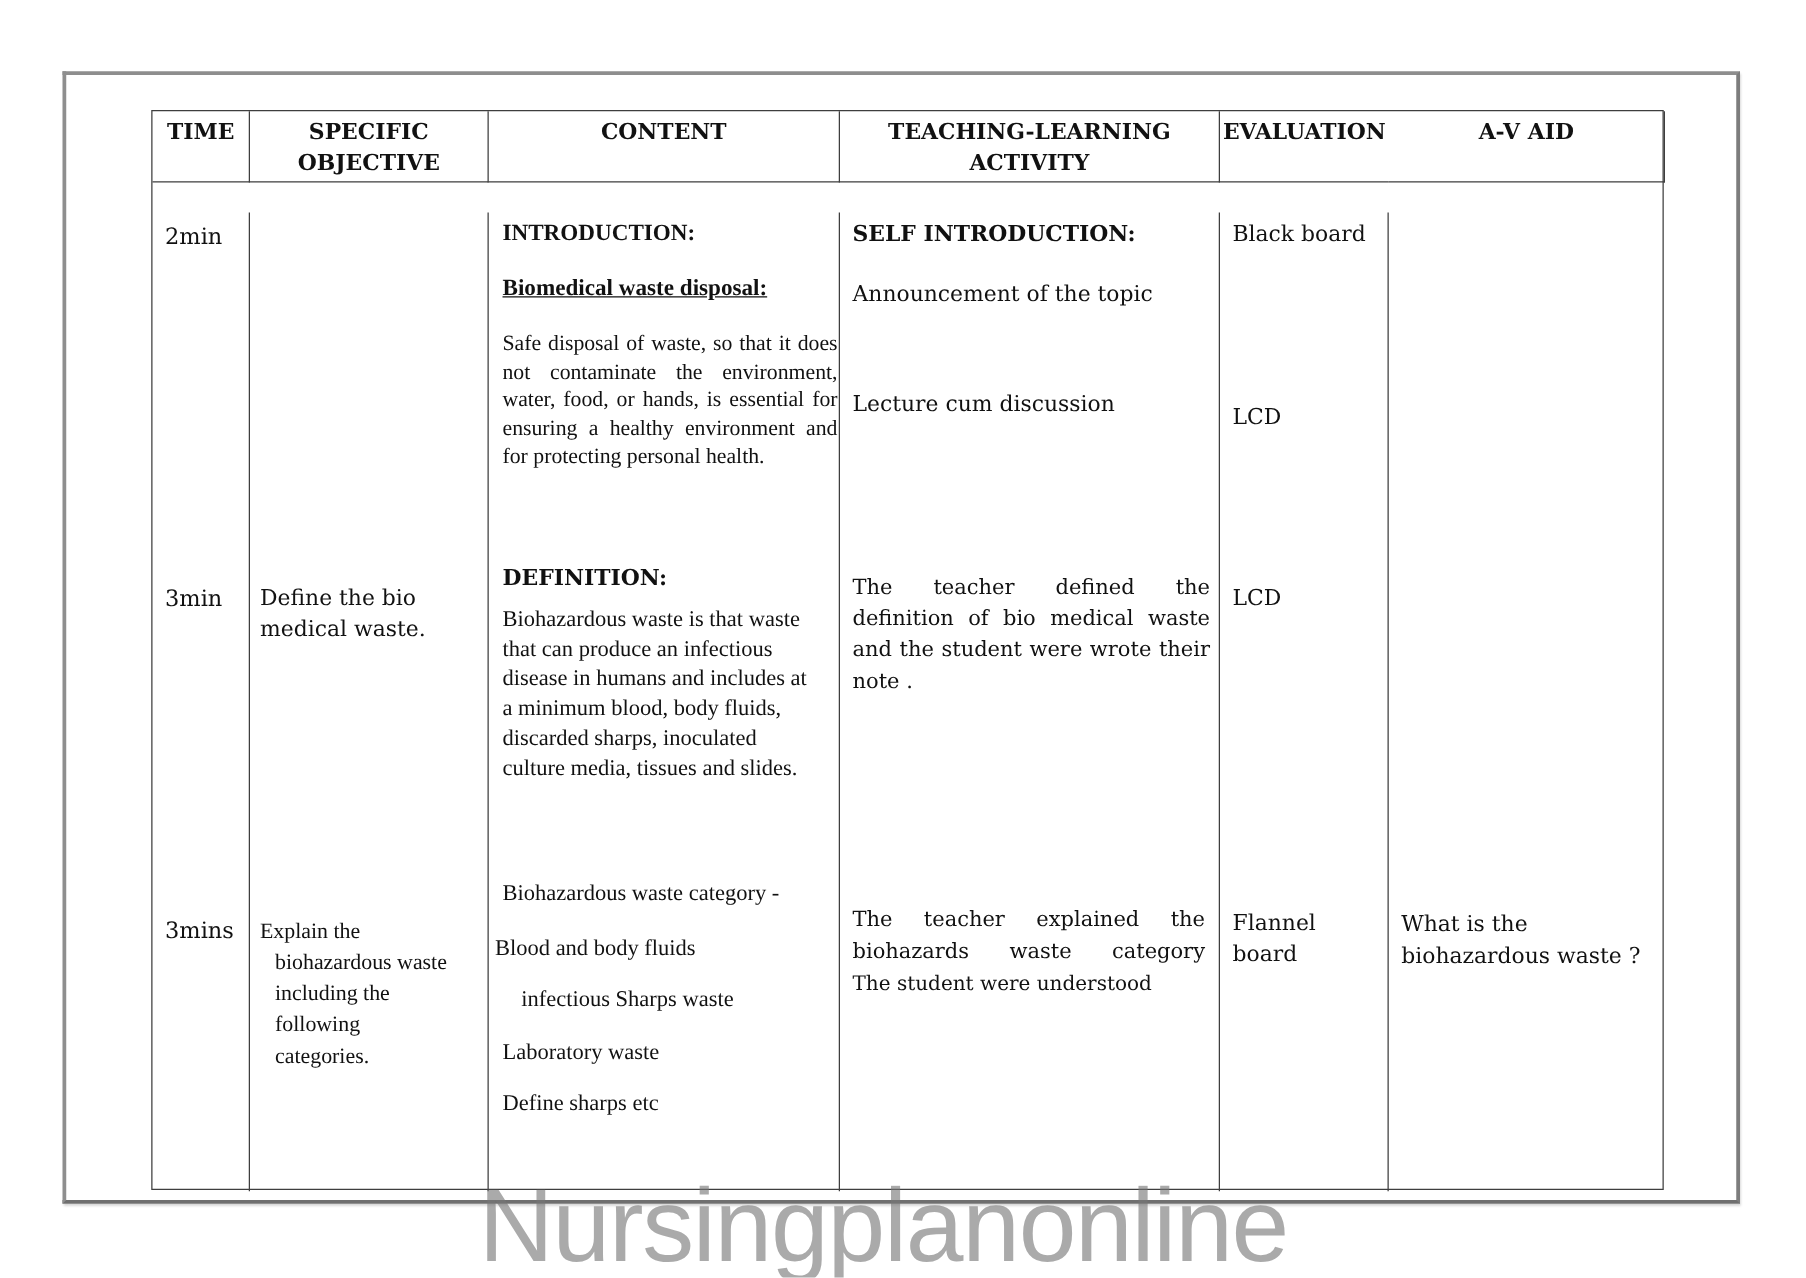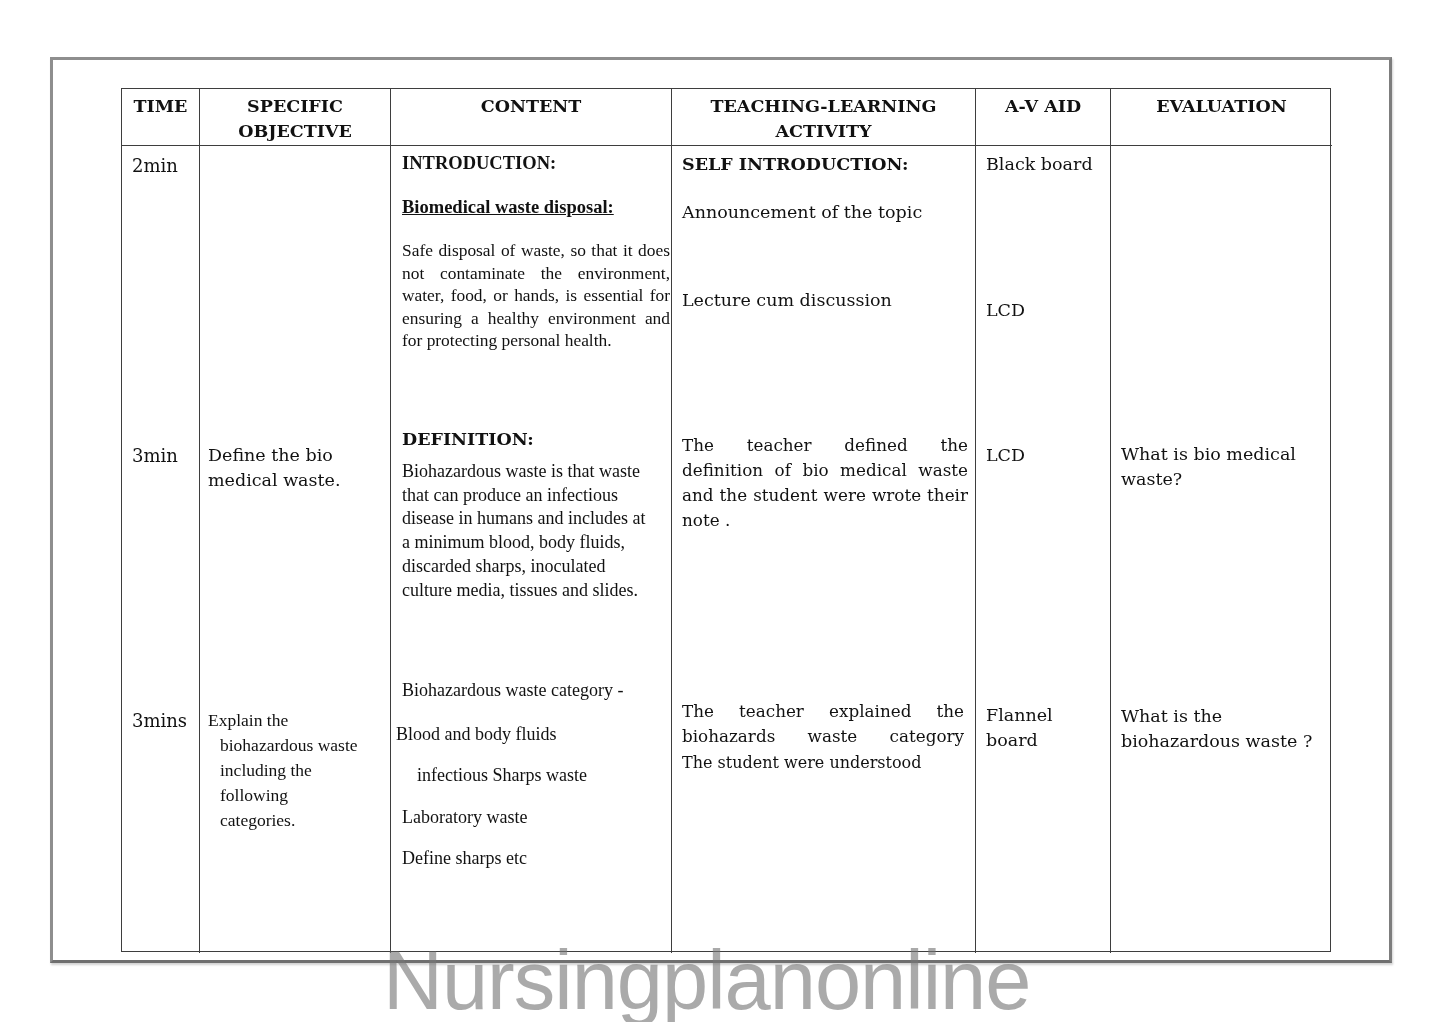--- a/index.html
+++ b/index.html
@@ -16,21 +16,21 @@
   
   .tbl { position:absolute; left:121px; top:88px; width:1210px; height:864px;
          display:grid;
          grid-template-columns:78px 191px 281px 304px 135px 221px;
          grid-template-rows:57px 807px;
          border:1.5px solid #3e3e3e; background:#fff; }
   .hcell { border-right:1.5px solid #3e3e3e; border-bottom:1.5px solid #3e3e3e;
            font-family:"DejaVu Serif", serif; font-weight:bold;
            font-size:17.5px; line-height:25px; text-align:center; padding-top:5px; }
   .hcell.last, .bcell.last { border-right:none; }
-  .bcell { position:relative; border-right:1.5px solid #3e3e3e; overflow:hidden; }
+  .bcell { position:relative; border-right:1.5px solid #3e3e3e; overflow:hidden;margin-top:24px; }
 
   
   .blk { position:absolute; white-space:normal; }
   .f-slab  { font-family:"DejaVu Serif", serif; font-size:17.5px; line-height:25px; }
   .f-times { font-family:"Liberation Serif", serif; font-size:18px; line-height:23.7px; }
   .bold { font-weight:bold; }
   .und  { text-decoration:underline; }
   .just { text-align:justify; }
   .just-all { text-align:justify; text-align-last:justify; }
 
@@ -84,22 +84,22 @@
 
 <div class="page">
   <div class="frame"></div>
 
   <div class="tbl">
 
     <div class="hcell">TIME</div>
     <div class="hcell">SPECIFIC OBJECTIVE</div>
     <div class="hcell">CONTENT</div>
     <div class="hcell">TEACHING-LEARNING ACTIVITY</div>
+    <div class="hcell last">EVALUATION</div>
     <div class="hcell">A-V AID</div>
-    <div class="hcell last">EVALUATION</div>
 
     <div class="bcell">
       <div class="blk f-slab b-time1">2min</div>
       <div class="blk f-slab b-time2">3min</div>
       <div class="blk f-slab b-time3">3mins</div>
     </div>
 
     <div class="bcell">
       <div class="blk f-slab b-obj2">Define the bio medical waste.</div>
       <div class="blk f-slab b-obj3">Explain the biohazardous waste including the following categories.</div>
@@ -128,19 +128,18 @@
     </div>
 
     <div class="bcell">
       <div class="blk f-slab b-v1">Black board</div>
       <div class="blk f-slab b-v2">LCD</div>
       <div class="blk f-slab b-v3">LCD</div>
       <div class="blk f-slab b-v4">Flannel board</div>
     </div>
 
     <div class="bcell last">
-      <div class="blk f-slab b-e2">What is bio medical waste?</div>
       <div class="blk f-slab b-e3">What is the biohazardous waste ?</div>
     </div>
   </div>
 
   <div class="watermark">Nursingplanonline</div>
 </div>
 
 </body></html>

